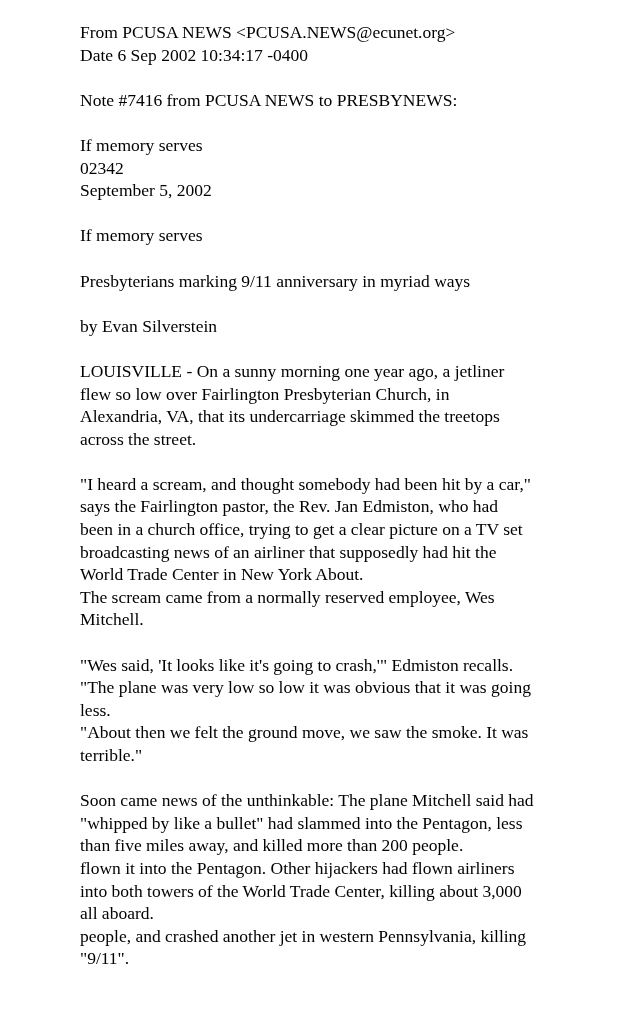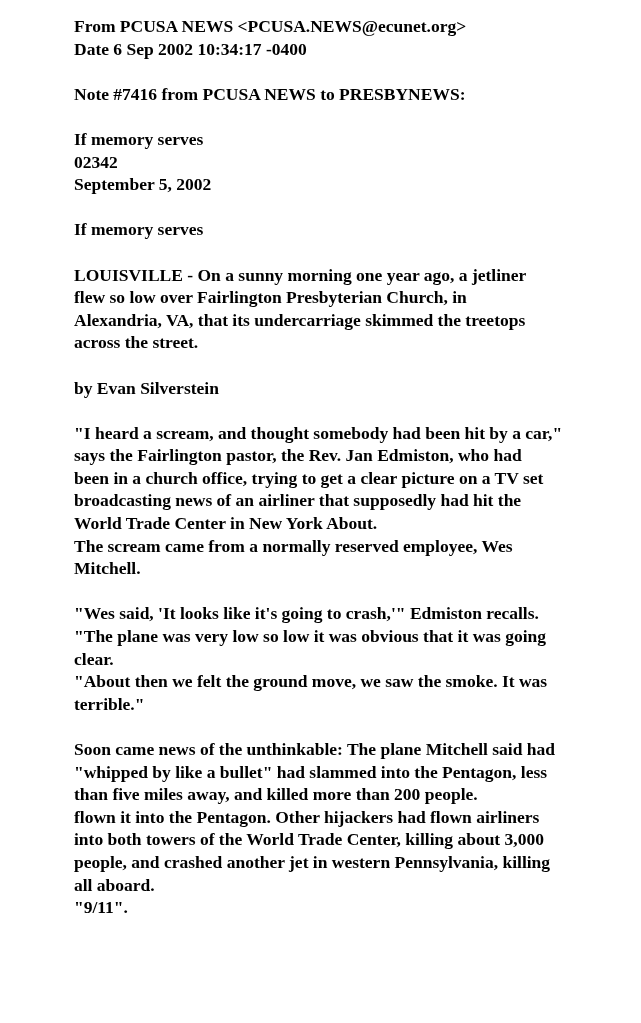--- a/index.html
+++ b/index.html
@@ -15,22 +15,21 @@
   .doc {
     box-sizing: border-box;
     width: 641px;
     height: 1023px;
     padding: 9px 8px 0 68px;
     font-family: "Liberation Serif", "DejaVu Serif", serif;
     font-size: 17.5px;
     color: #000000;
   }
   .block {
-    margin: 6px;
-    font-weight: bold;
+    margin: 12px;
   }
   .block + .block {
     margin-top: 22.6px; 
   }
   .line {
     height: 22.6px;
     line-height: 22.6px;
     white-space: nowrap;
   }
 </style>
@@ -47,47 +46,50 @@
     </div>
     <div class="block">
       <div class="line">If memory serves</div>
       <div class="line">02342</div>
       <div class="line">September 5, 2002</div>
     </div>
     <div class="block">
       <div class="line">If memory serves</div>
     </div>
     <div class="block">
+      <div class="line">Presbyterians marking 9/11 anniversary in myriad ways</div>
+    </div>
+    <div class="block">
+      <div class="line">by Evan Silverstein</div>
+    </div>
+    <div class="block">
       <div class="line">LOUISVILLE - On a sunny morning one year ago, a jetliner</div>
       <div class="line">flew so low over Fairlington Presbyterian Church, in</div>
       <div class="line">Alexandria, VA, that its undercarriage skimmed the treetops</div>
       <div class="line">across the street.</div>
-    </div>
-    <div class="block">
-      <div class="line">by Evan Silverstein</div>
     </div>
     <div class="block">
       <div class="line">"I heard a scream, and thought somebody had been hit by a car,"</div>
       <div class="line">says the Fairlington pastor, the Rev. Jan Edmiston, who had</div>
       <div class="line">been in a church office, trying to get a clear picture on a TV set</div>
       <div class="line">broadcasting news of an airliner that supposedly had hit the</div>
       <div class="line">World Trade Center in New York About.</div>
       <div class="line">The scream came from a normally reserved employee, Wes</div>
       <div class="line">Mitchell.</div>
     </div>
     <div class="block">
       <div class="line">"Wes said, 'It looks like it's going to crash,'" Edmiston recalls.</div>
       <div class="line">"The plane was very low so low it was obvious that it was going</div>
-      <div class="line">clear.</div>
+      <div class="line">less.</div>
       <div class="line">"About then we felt the ground move, we saw the smoke. It was</div>
       <div class="line">terrible."</div>
     </div>
     <div class="block">
       <div class="line">Soon came news of the unthinkable: The plane Mitchell said had</div>
       <div class="line">"whipped by like a bullet" had slammed into the Pentagon, less</div>
       <div class="line">than five miles away, and killed more than 200 people.</div>
       <div class="line">flown it into the Pentagon. Other hijackers had flown airliners</div>
       <div class="line">into both towers of the World Trade Center, killing about 3,000</div>
+      <div class="line">all aboard.</div>
       <div class="line">people, and crashed another jet in western Pennsylvania, killing</div>
-      <div class="line">all aboard.</div>
       <div class="line">"9/11".</div>
     </div>
   </div>
 
 </body></html>

